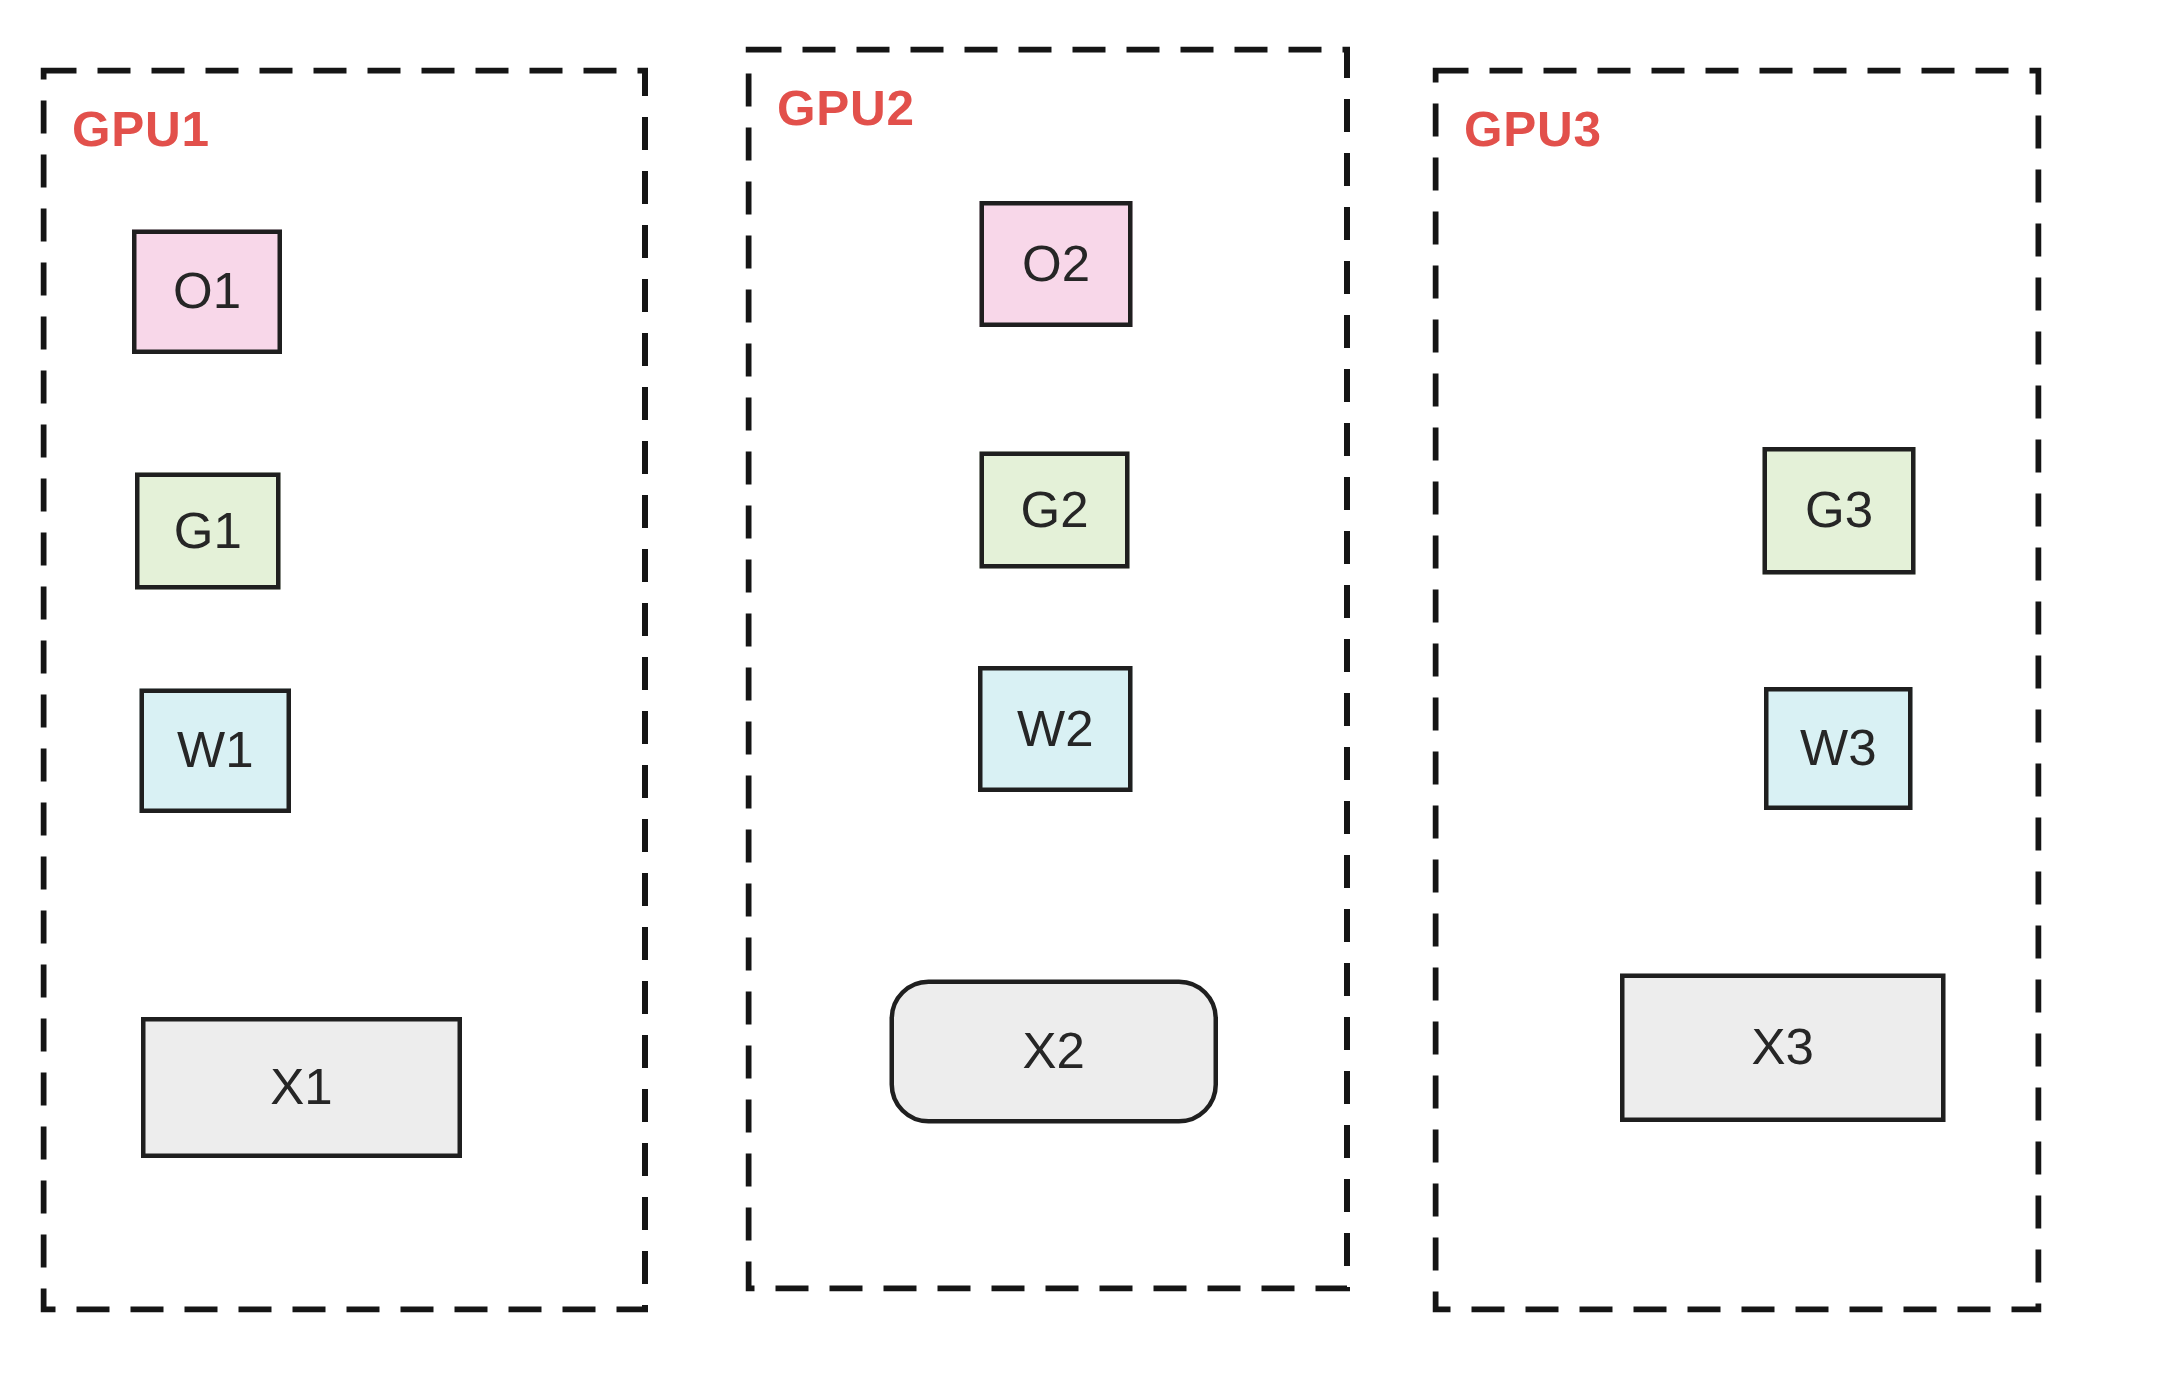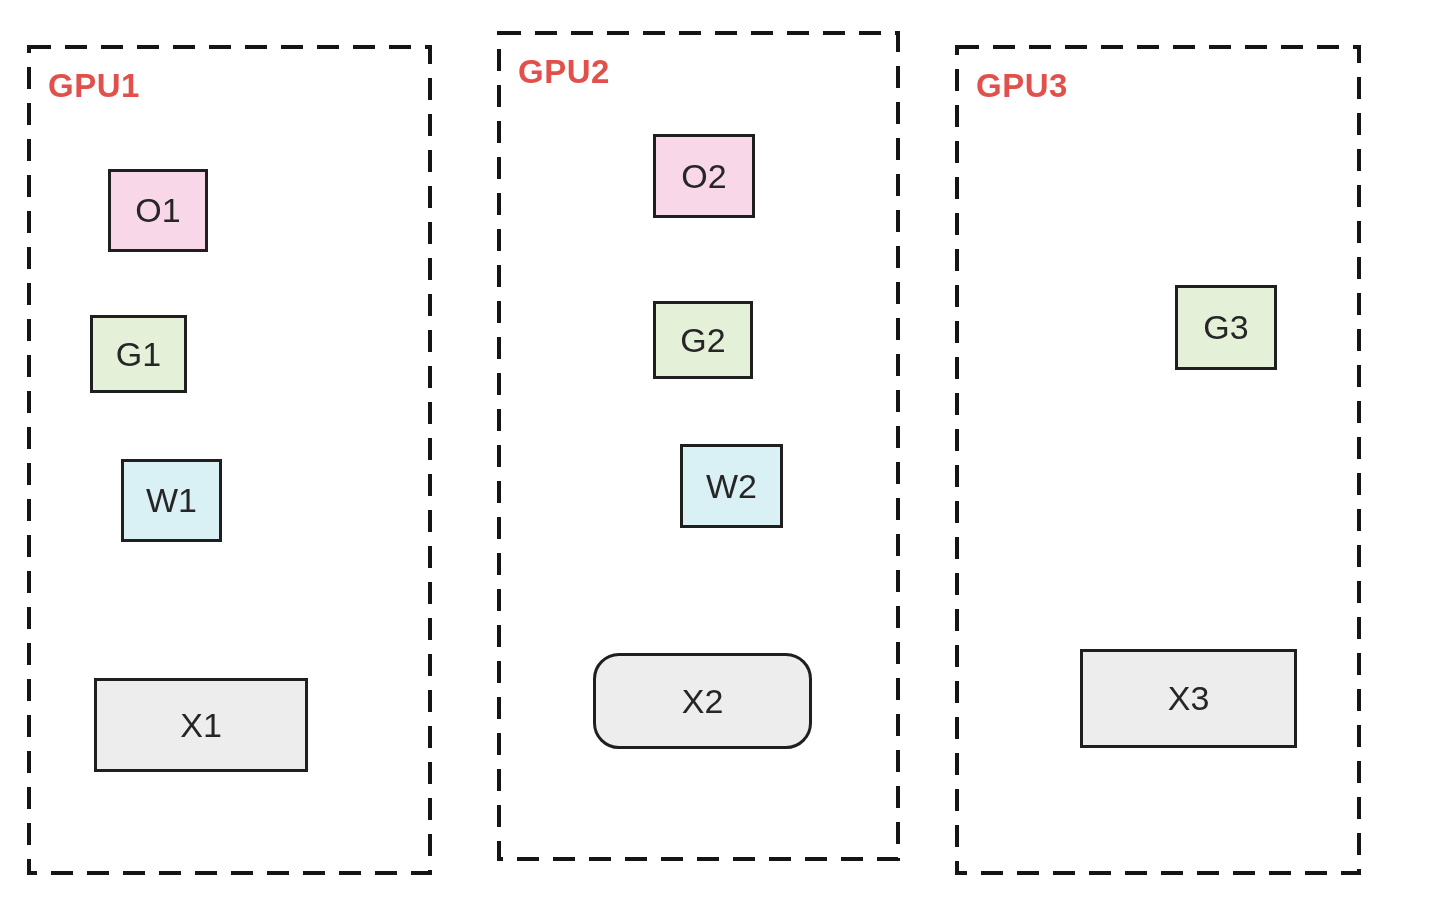--- a/index.html
+++ b/index.html
@@ -27,21 +27,21 @@
   }
 
   .node{
     position:absolute;display:flex;align-items:center;justify-content:center;
     border:3px solid var(--node-border);
     font-size:34px;color:var(--node-text);
     background:#fff;
   }
   .node.o{background:var(--optimizer-fill);}
   .node.g{background:var(--gradient-fill);}
-  .node.w{background:var(--weight-fill);margin-left:28px;}
+  .node.w{background:var(--weight-fill);}
   .node.x{background:var(--input-fill);}
 
   .watermark{
     position:absolute;right:20px;bottom:14px;
     text-align:right;line-height:1;pointer-events:none;
   }
   .wm-line1{
     display:block;
     font-size:40px;font-weight:600;
     color:rgba(255,255,255,0.82);
@@ -58,21 +58,21 @@
 </head>
 <body>
 
 <div class="canvas">
 
   <section class="gpu" style="left:27px;top:45px;width:405px;height:830px;">
     <svg class="dash-border" viewBox="0 0 405 830" preserveAspectRatio="none">
       <rect x="2" y="2" width="401" height="826"></rect>
     </svg>
     <span class="gpu-label">GPU1</span>
-    <div class="node o" style="left:61px;top:124px;width:100px;height:83px;margin-left:20px;">O1</div>
+    <div class="node o" style="left:61px;top:108px;width:100px;height:83px;">O1</div>
     <div class="node g" style="left:63px;top:270px;width:97px;height:78px;">G1</div>
     <div class="node w" style="left:66px;top:414px;width:101px;height:83px;">W1</div>
     <div class="node x" style="left:67px;top:633px;width:214px;height:94px;">X1</div>
   </section>
 
   <section class="gpu" style="left:497px;top:31px;width:403px;height:830px;">
     <svg class="dash-border" viewBox="0 0 403 830" preserveAspectRatio="none">
       <rect x="2" y="2" width="399" height="826"></rect>
     </svg>
     <span class="gpu-label">GPU2</span>
@@ -80,18 +80,19 @@
     <div class="node g" style="left:156px;top:270px;width:100px;height:78px;">G2</div>
     <div class="node w" style="left:155px;top:413px;width:103px;height:84px;">W2</div>
     <div class="node x" style="left:96px;top:622px;width:219px;height:96px;border-radius:26px;">X2</div>
   </section>
 
   <section class="gpu" style="left:955px;top:45px;width:406px;height:830px;">
     <svg class="dash-border" viewBox="0 0 406 830" preserveAspectRatio="none">
       <rect x="2" y="2" width="402" height="826"></rect>
     </svg>
     <span class="gpu-label">GPU3</span>
-    <div class="node g" style="left:220px;top:240px;width:102px;height:85px;">G3</div>
+    <div class="node g" style="left:220px;top:253px;width:102px;height:85px;">G3</div>
+    <div class="node w" style="left:221px;top:413px;width:99px;height:82px;">W3</div>
     <div class="node x" style="left:125px;top:604px;width:217px;height:99px;text-align:center;">X3</div>
   </section>
 
 
 </div>
 
 </body></html>

